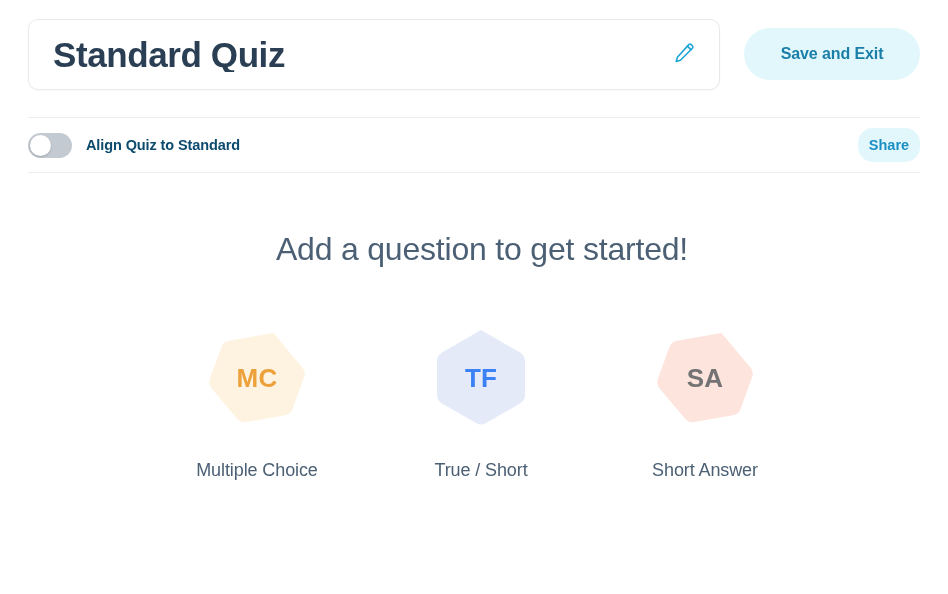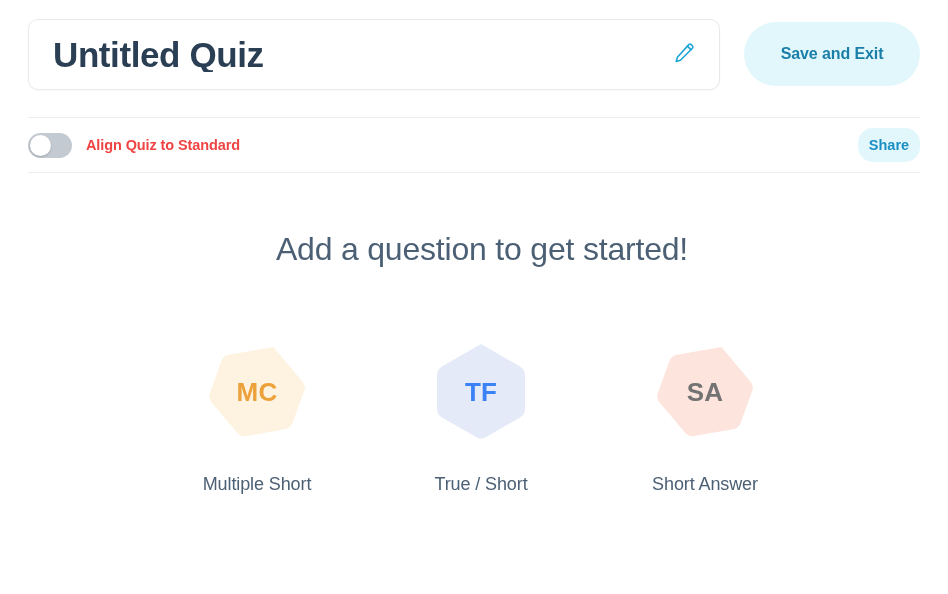--- a/index.html
+++ b/index.html
@@ -62,21 +62,21 @@
     align-items: center;
     justify-content: center;
     cursor: pointer;
     background: transparent;
     border: none;
   }
 
   .save-exit-btn {
     flex: 0 0 auto;
     width: 176px;
-    height: 64px;
+    height: 52px;
     border-radius: 34px;
     background: #e2f7fc;
     border: none;
     color: #1a7fa8;
     font-size: 16px;
     font-weight: 700;
     font-family: "Liberation Sans", sans-serif;
     cursor: pointer;
     display: flex;
     align-items: center;
@@ -125,21 +125,21 @@
     height: 21px;
     border-radius: 50%;
     background: #ffffff;
     box-shadow: 0 1px 2px rgba(16,24,40,0.22);
   }
 
   .toggle-label {
     margin-left: 14px;
     font-size: 14.5px;
     font-weight: 700;
-    color: #ef4444;
+    color: #0c4a6e;
     letter-spacing: -0.1px;
   }
 
   .share-btn {
     margin-left: auto;
     width: 62px;
     height: 34px;
     border-radius: 15px;
     background: #e2f7fc;
     border: none;
@@ -162,21 +162,21 @@
     text-align: center;
     font-size: 32px;
     font-weight: 300;
     color: #4c6075;
     letter-spacing: -0.2px;
   }
 
   .type-row {
     position: absolute;
     left: 0;
-    top: 332px;
+    top: 318px;
     width: 948px;
     display: flex;
     justify-content: center;
     align-items: flex-start;
     gap: 96px;
     padding-left: 14px;
   }
 
   .type-card {
     width: 128px;
@@ -228,21 +228,21 @@
   }
 </style>
 </head>
 <body>
 
 <div class="page">
 
   <div class="header-row">
 
     <div class="title-field">
-      <div class="quiz-title">Untitled Quiz</div>
+      <div class="quiz-title">Standard Quiz</div>
       <button class="pencil-btn">
         <span>
           <svg width="24" height="24" viewBox="0 0 24 24" fill="none" stroke="#1CA4D6" stroke-width="1.6" stroke-linecap="round" stroke-linejoin="round">
             <path d="M16.8 3.6a1.7 1.7 0 0 1 2.4 0l1.2 1.2a1.7 1.7 0 0 1 0 2.4L8.4 19.2l-4.2 1.2 1.2-4.2z"></path>
             <path d="M15.4 5.1l3.5 3.5"></path>
           </svg>
         </span>
       </button>
     </div>
 
@@ -266,21 +266,21 @@
 
     <button class="type-card">
       <span class="hex-wrap">
         <svg class="hex-svg" viewBox="0 0 124 120">
           <g transform="rotate(20 62 60)">
             <path d="M62 12 L101 34.5 Q106 37.5 106 43 L106 77 Q106 82.5 101 85.5 L67 105 Q62 108 57 105 L23 85.5 Q18 82.5 18 77 L18 43 Q18 37.5 23 34.5 Z" fill="#FDF3E0"></path>
           </g>
         </svg>
         <span class="hex-text mc">MC</span>
       </span>
-      <span class="type-label">Multiple Short</span>
+      <span class="type-label">Multiple Choice</span>
     </button>
 
     <button class="type-card">
       <span class="hex-wrap">
         <svg class="hex-svg" viewBox="0 0 124 120">
           <path d="M62 12 L101 34.5 Q106 37.5 106 43 L106 77 Q106 82.5 101 85.5 L67 105 Q62 108 57 105 L23 85.5 Q18 82.5 18 77 L18 43 Q18 37.5 23 34.5 Z" fill="#E4EAF7"></path>
         </svg>
         <span class="hex-text tf">TF</span>
       </span>
       <span class="type-label">True / Short</span>

